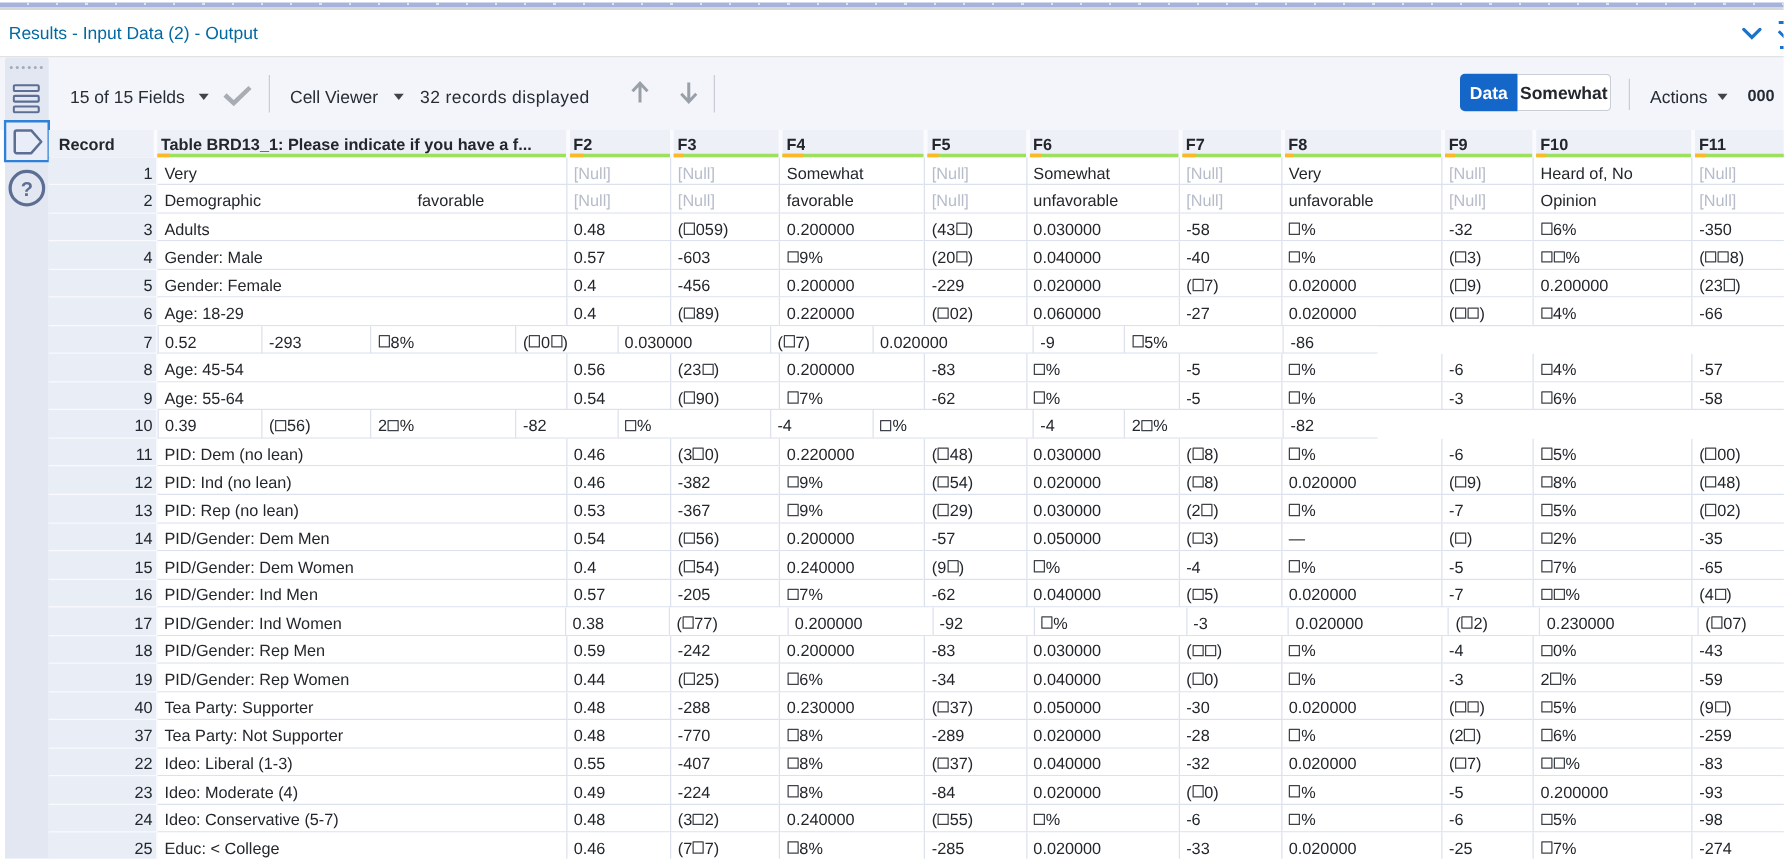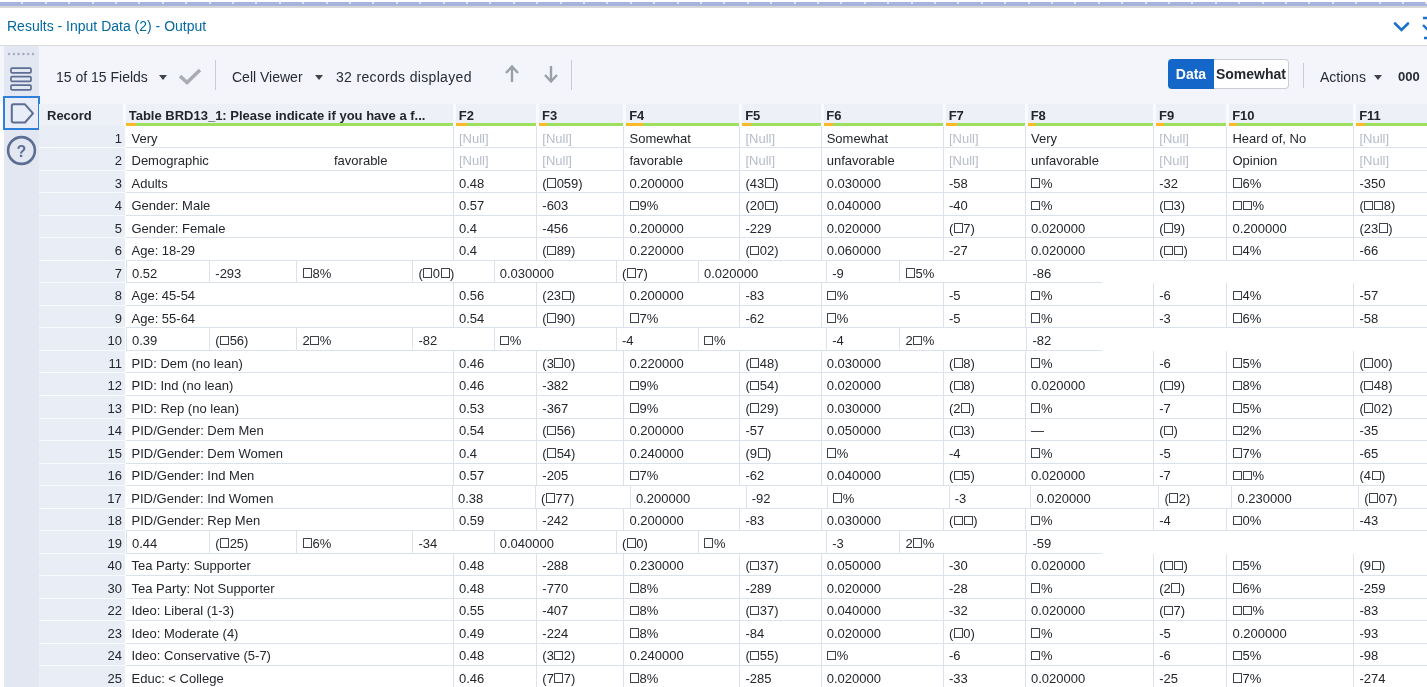--- a/index.html
+++ b/index.html
@@ -424,20 +424,21 @@
       <div class="c" style="width:81.2px">-83</div>
       <div class="c" style="width:122.3px">0.030000</div>
       <div class="c" style="width:82px">(<i class="b"></i><i class="b"></i>)</div>
       <div class="c" style="width:128.3px"><i class="b"></i>%</div>
       <div class="c" style="width:73.2px">-4</div>
       <div class="c" style="width:127px"><i class="b"></i>0%</div>
       <div class="c" style="width:76px">-43</div>
     </div>
 <div class="r">
       <div class="rn" style="width:87px">19</div>
+      <div class="c cl" style="width:327px">PID/Gender: Rep Women</div>
       <div class="c" style="width:83.3px">0.44</div>
       <div class="c" style="width:87.2px">(<i class="b"></i>25)</div>
       <div class="c" style="width:116px"><i class="b"></i>6%</div>
       <div class="c" style="width:81.2px">-34</div>
       <div class="c" style="width:122.3px">0.040000</div>
       <div class="c" style="width:82px">(<i class="b"></i>0)</div>
       <div class="c" style="width:128.3px"><i class="b"></i>%</div>
       <div class="c" style="width:73.2px">-3</div>
       <div class="c" style="width:127px">2<i class="b"></i>%</div>
       <div class="c" style="width:76px">-59</div>
@@ -450,21 +451,21 @@
       <div class="c" style="width:116px">0.230000</div>
       <div class="c" style="width:81.2px">(<i class="b"></i>37)</div>
       <div class="c" style="width:122.3px">0.050000</div>
       <div class="c" style="width:82px">-30</div>
       <div class="c" style="width:128.3px">0.020000</div>
       <div class="c" style="width:73.2px">(<i class="b"></i><i class="b"></i>)</div>
       <div class="c" style="width:127px"><i class="b"></i>5%</div>
       <div class="c" style="width:76px">(9<i class="b"></i>)</div>
     </div>
 <div class="r">
-      <div class="rn" style="width:87px">30</div>
+      <div class="rn" style="width:87px">37</div>
       <div class="c cl" style="width:327px">Tea Party: Not Supporter</div>
       <div class="c" style="width:83.3px">0.48</div>
       <div class="c" style="width:87.2px">-770</div>
       <div class="c" style="width:116px"><i class="b"></i>8%</div>
       <div class="c" style="width:81.2px">-289</div>
       <div class="c" style="width:122.3px">0.020000</div>
       <div class="c" style="width:82px">-28</div>
       <div class="c" style="width:128.3px"><i class="b"></i>%</div>
       <div class="c" style="width:73.2px">(2<i class="b"></i>)</div>
       <div class="c" style="width:127px"><i class="b"></i>6%</div>

